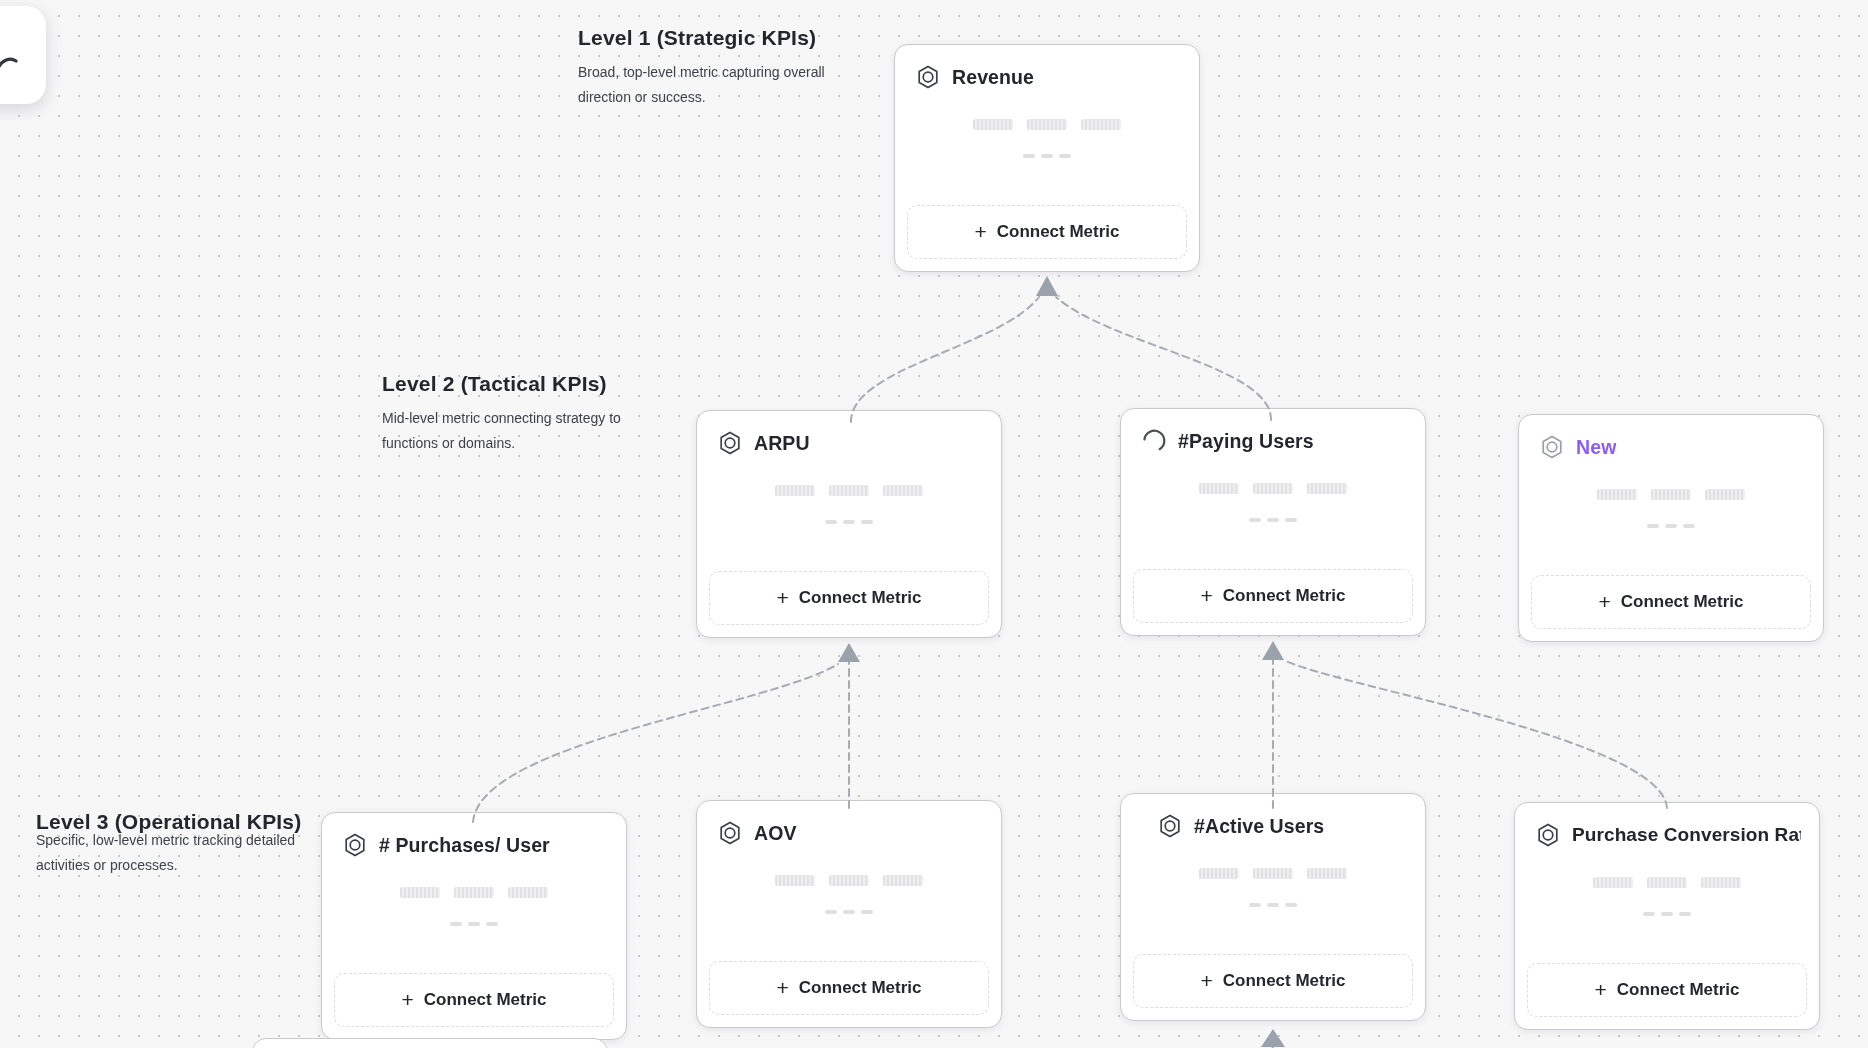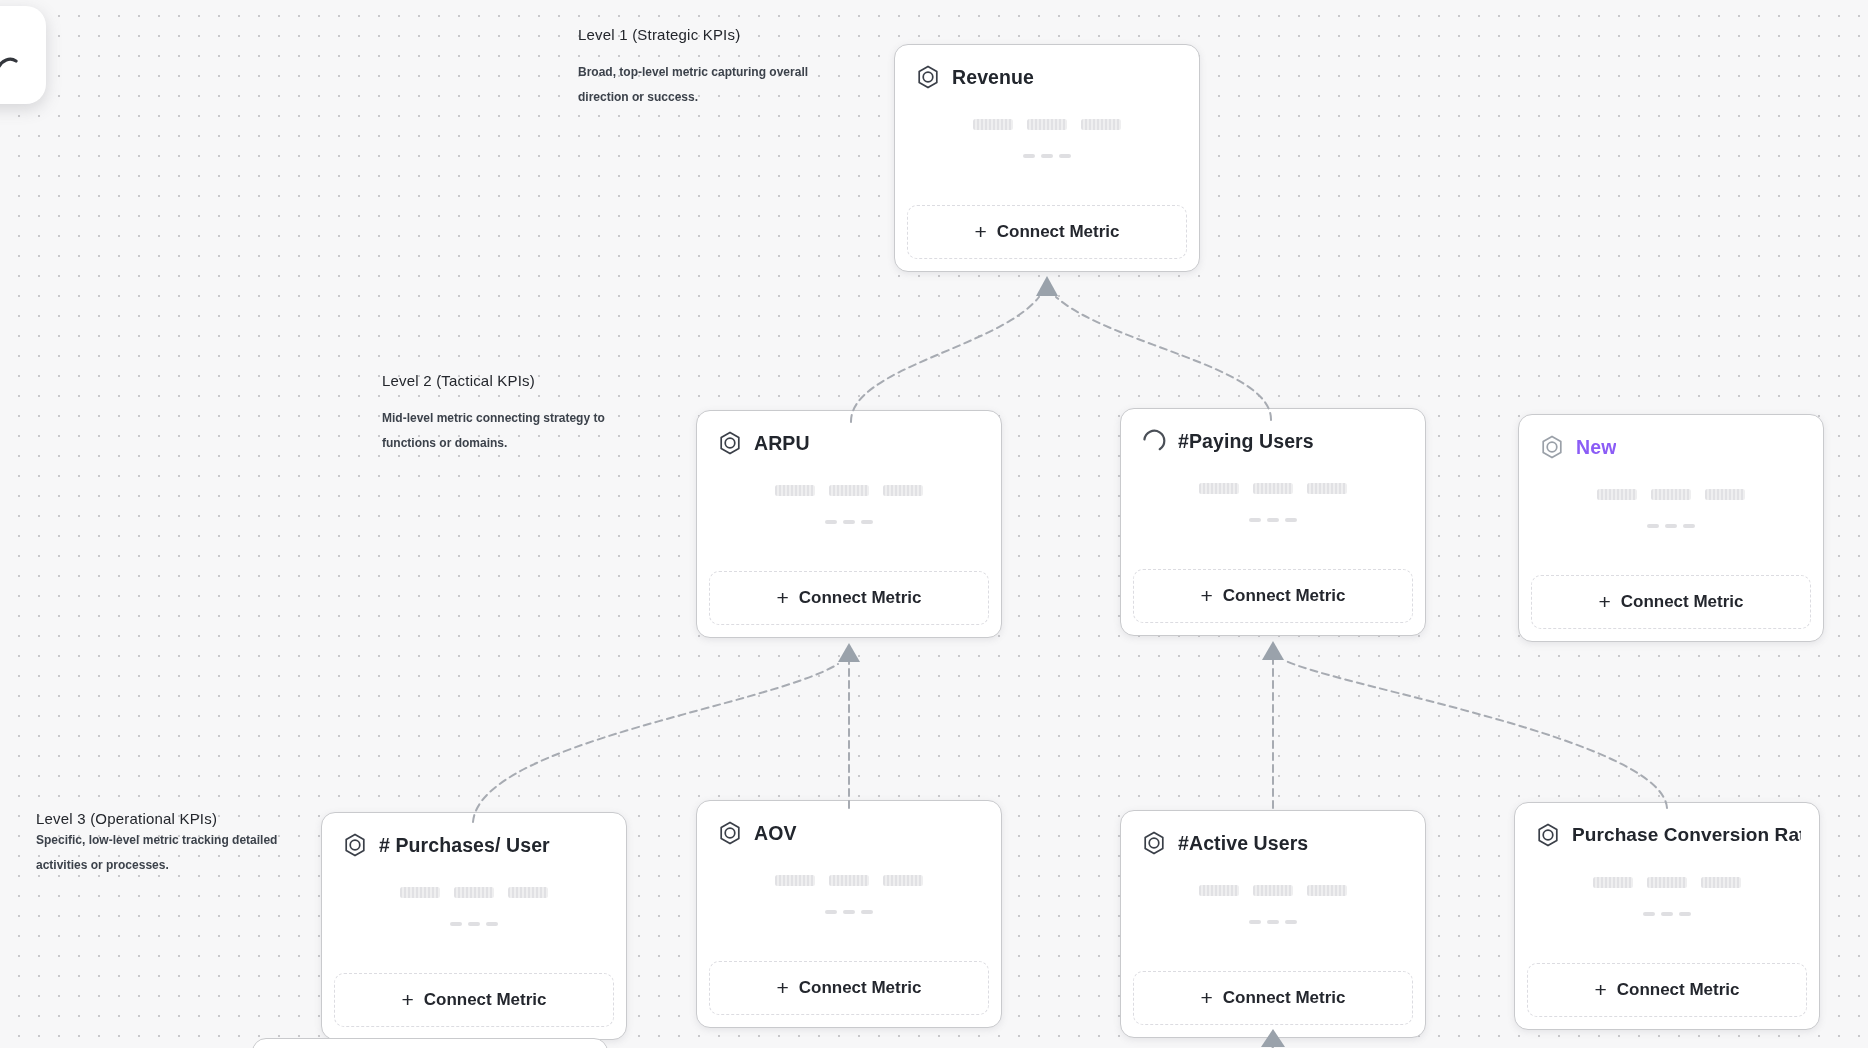--- a/index.html
+++ b/index.html
@@ -3,22 +3,22 @@
 <meta charset="utf-8">
 <style>
   html,body{margin:0;padding:0;}
   body{font-family:"Liberation Sans","DejaVu Sans",sans-serif;}
   .stage{position:relative;width:1868px;height:1048px;overflow:hidden;
     background-color:#f7f7f8;
     background-image:radial-gradient(circle,#c9c9cc 1.15px,rgba(201,201,204,0) 1.3px);
     background-size:20px 20px;background-position:9px 6px;}
 
   
-  .level-title{position:absolute;font-size:15px;font-weight:400;color:#23262c;letter-spacing:.2px;white-space:nowrap;}
-  .level-desc{position:absolute;font-size:12px;line-height:25px;color:#3c424b;font-weight:bold;}
+  .level-title{position:absolute;font-size:21px;font-weight:700;color:#23262c;letter-spacing:.2px;white-space:nowrap;}
+  .level-desc{position:absolute;font-size:14px;line-height:25px;color:#3c424b;}
 
   
   .card{position:absolute;width:306px;height:228px;background:#ffffff;
     border:1.4px solid #c9cacd;border-radius:14px;
     box-shadow:0 2px 7px rgba(100,100,115,.13);box-sizing:border-box;z-index:2;}
   .card-header{display:flex;align-items:center;gap:11px;padding:19px 18px 0 20px;}
   .card-title{font-size:19.5px;font-weight:700;color:#22262d;letter-spacing:.1px;white-space:nowrap;overflow:hidden;text-align:center;}
   .card.placeholder .card-title{color:#8b5cf6;font-weight:700;}
   .icon{display:inline-flex;flex:0 0 auto;width:26px;height:26px;align-items:center;justify-content:center;}
   .icon svg{display:block;}
@@ -223,21 +223,21 @@
           <i></i>
           <i></i>
         </div>
     </div>
     <button class="connect-btn">
       <span class="plus">+</span>
       <span>Connect Metric</span>
     </button>
   </div>
 
-  <div class="card" style="left:1120px;top:810px;">
+  <div class="card" style="left:1120px;top:793px;padding-left:16px;">
     <div class="card-header">
       <span class="icon">
         <svg width="26" height="26" viewBox="0 0 26 26" fill="none" stroke="#3a3f48" stroke-width="1.7">
           <path d="M13 2.4 L21.8 7.4 V18.6 L13 23.6 L4.2 18.6 V7.4 Z" stroke-linejoin="round"></path>
             <circle cx="13" cy="13" r="4.8"></circle>
         </svg>
         </span>
       <span class="card-title">#Active Users</span>
     </div>
     <div class="skeleton">

